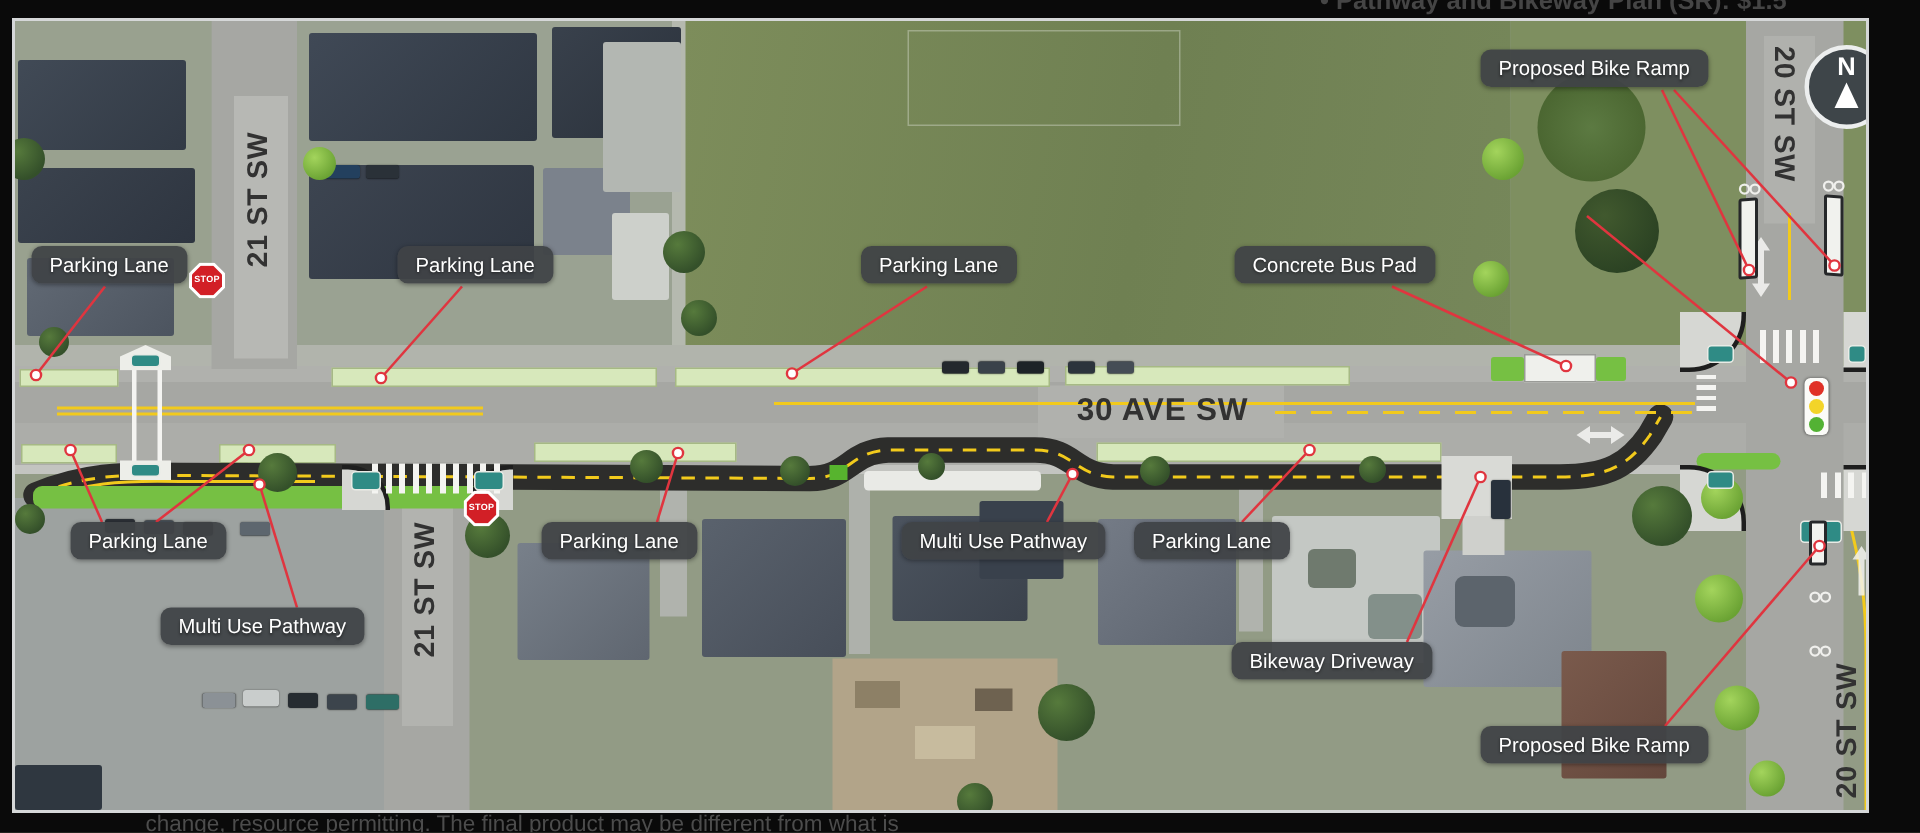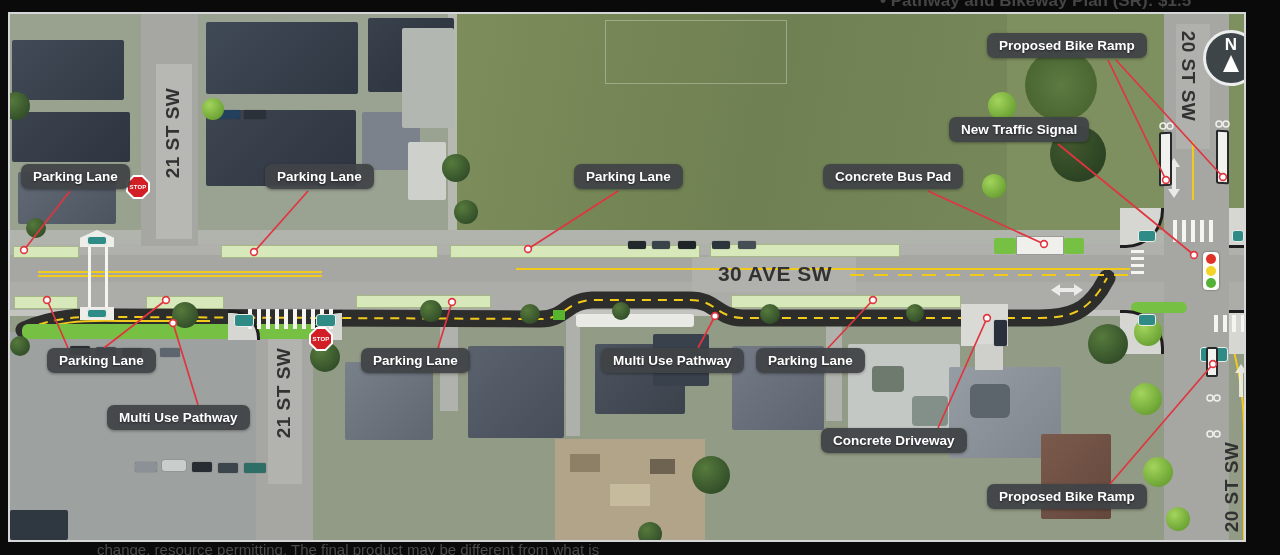--- a/index.html
+++ b/index.html
@@ -3,21 +3,21 @@
 <meta charset="utf-8">
 <style>
   html,body{margin:0;padding:0;background:#0a0a0a;}
   #page{position:relative;width:1280px;height:555px;background:#0a0a0a;overflow:hidden;
         font-family:"Liberation Sans", sans-serif;}
   .abs{position:absolute;}
   #map{position:absolute;left:8px;top:12px;width:1238px;height:530px;box-sizing:border-box;
        border:2px solid #d5d7d8;background:#8f9a83;overflow:hidden;}
   .caption{position:absolute;color:#4a4a4a;white-space:nowrap;}
   
-  .pill{position:absolute;background:rgba(64,67,70,0.94);color:#fff;font-weight:bold;
+  .pill{position:absolute;background:rgba(64,67,70,0.94);color:#fff;font-weight:normal;
         font-size:13.5px;padding:5px 12px;border-radius:7px;white-space:nowrap;
         text-shadow:0 1px 2px rgba(0,0,0,.55);box-shadow:0 1px 3px rgba(0,0,0,.35);z-index:40;}
   
   .street{position:absolute;color:#323232;font-weight:bold;white-space:nowrap;z-index:30;
           letter-spacing:.5px;}
   .vstreet{width:160px;text-align:center;font-size:19px;}
   
   .house{position:absolute;border-radius:2px;}
   .tree{position:absolute;border-radius:50%;}
   .tree-dark{background:radial-gradient(circle at 35% 32%, #567a3c, #34502a 72%);}
@@ -282,28 +282,27 @@
   <div class="street" style="left:690px;top:248px;width:150px;text-align:center;font-size:21px;">30 AVE SW</div>
   <div class="street vstreet" style="left:83px;top:108px;transform:rotate(-90deg);">21 ST SW</div>
   <div class="street vstreet" style="left:194px;top:368px;transform:rotate(-90deg);">21 ST SW</div>
   <div class="street vstreet" style="left:1098px;top:51px;transform:rotate(90deg);">20 ST SW</div>
   <div class="street vstreet" style="left:1142px;top:462px;transform:rotate(-90deg);">20 ST SW</div>
 
   <div class="pill" style="left:11px;top:150px;">Parking Lane</div>
   <div class="pill" style="left:255px;top:150px;">Parking Lane</div>
   <div class="pill" style="left:564px;top:150px;">Parking Lane</div>
   <div class="pill" style="left:813px;top:150px;">Concrete Bus Pad</div>
-  <div class="pill" style="left:939px;top:103px;">New Traffic Signal</div>
   <div class="pill" style="left:977px;top:19px;">Proposed Bike Ramp</div>
   <div class="pill" style="left:37px;top:334px;">Parking Lane</div>
   <div class="pill" style="left:97px;top:391px;">Multi Use Pathway</div>
   <div class="pill" style="left:351px;top:334px;">Parking Lane</div>
   <div class="pill" style="left:591px;top:334px;">Multi Use Pathway</div>
   <div class="pill" style="left:746px;top:334px;">Parking Lane</div>
-  <div class="pill" style="left:811px;top:414px;">Concrete Driveway</div>
+  <div class="pill" style="left:811px;top:414px;">Bikeway Driveway</div>
   <div class="pill" style="left:977px;top:470px;">Proposed Bike Ramp</div>
 
   <div class="compass">
     <div class="n">N</div>
     <div class="arrow"></div>
   </div>
 
 </div>
 </div>
 

